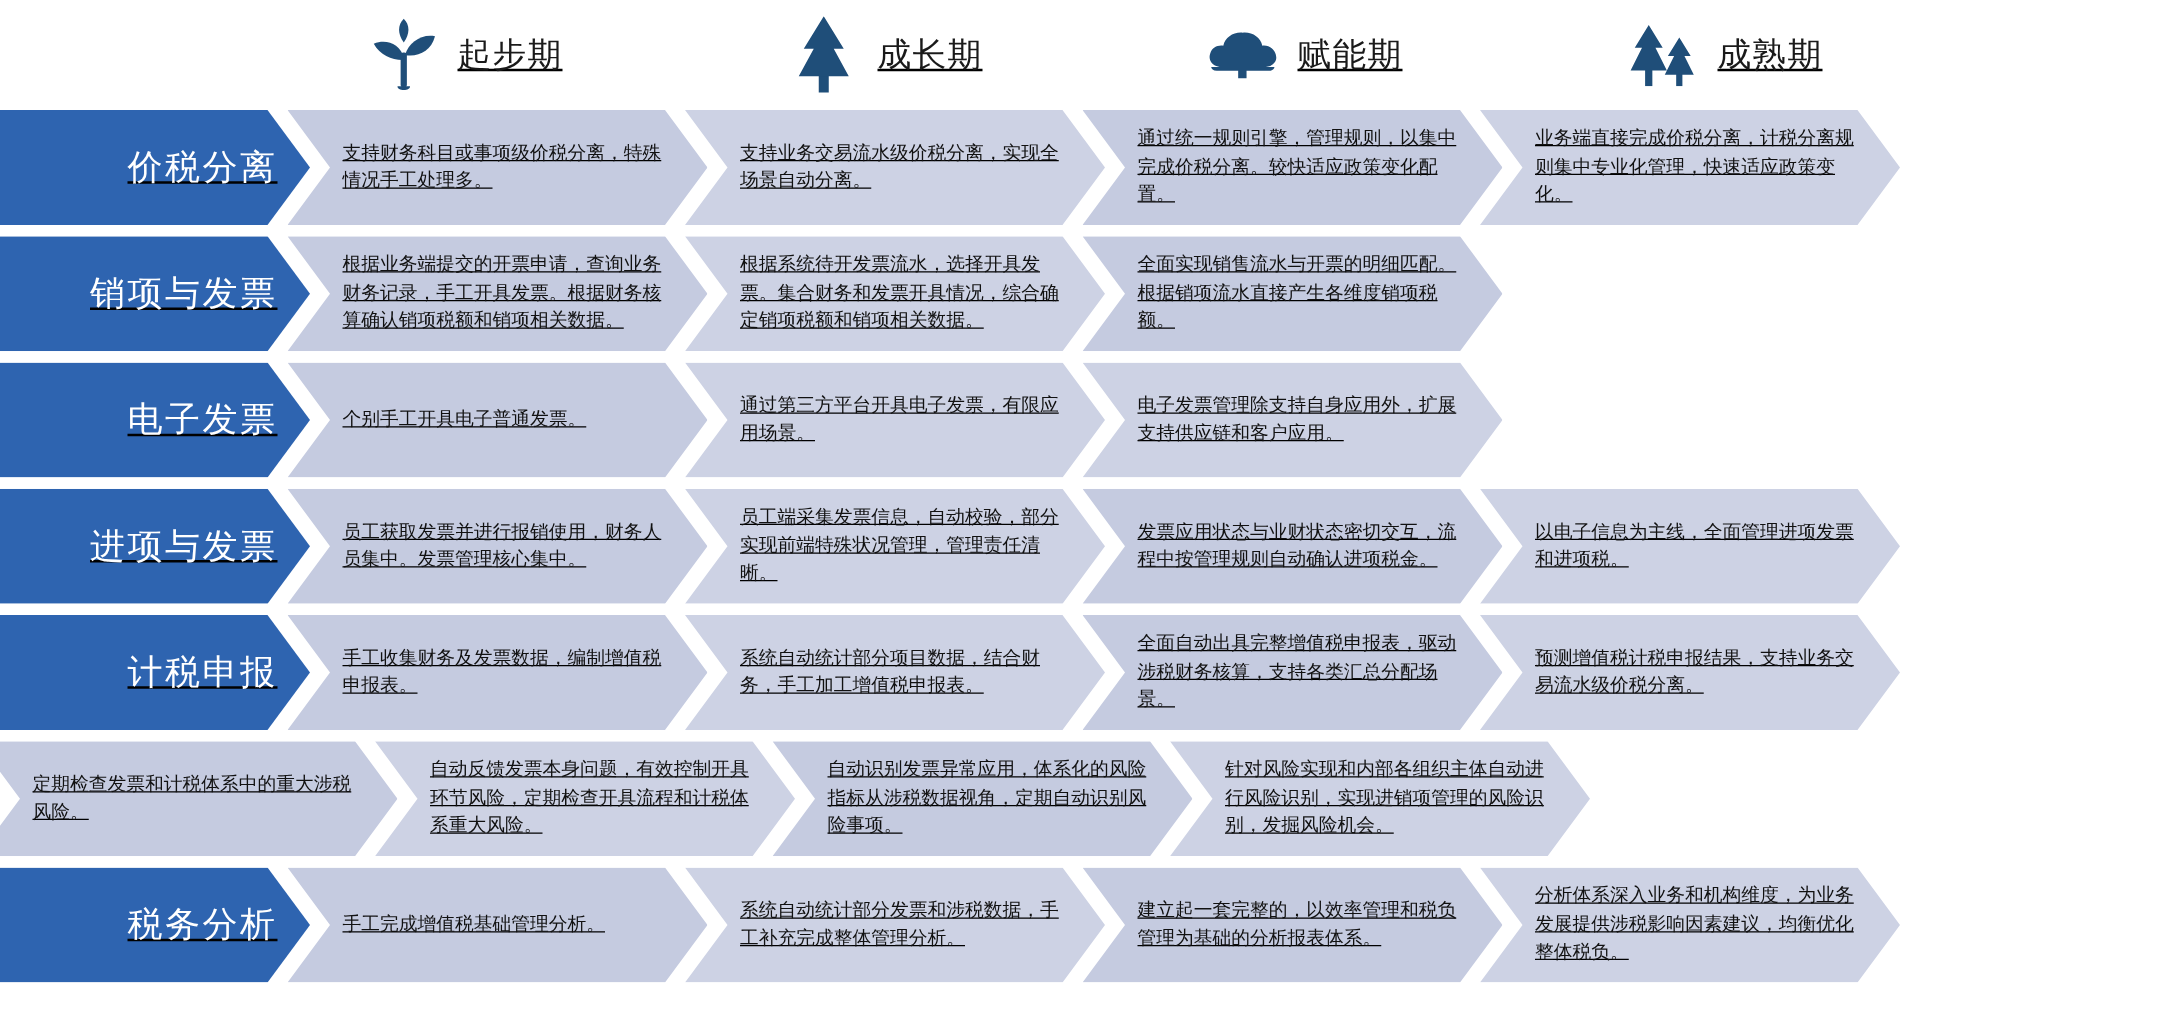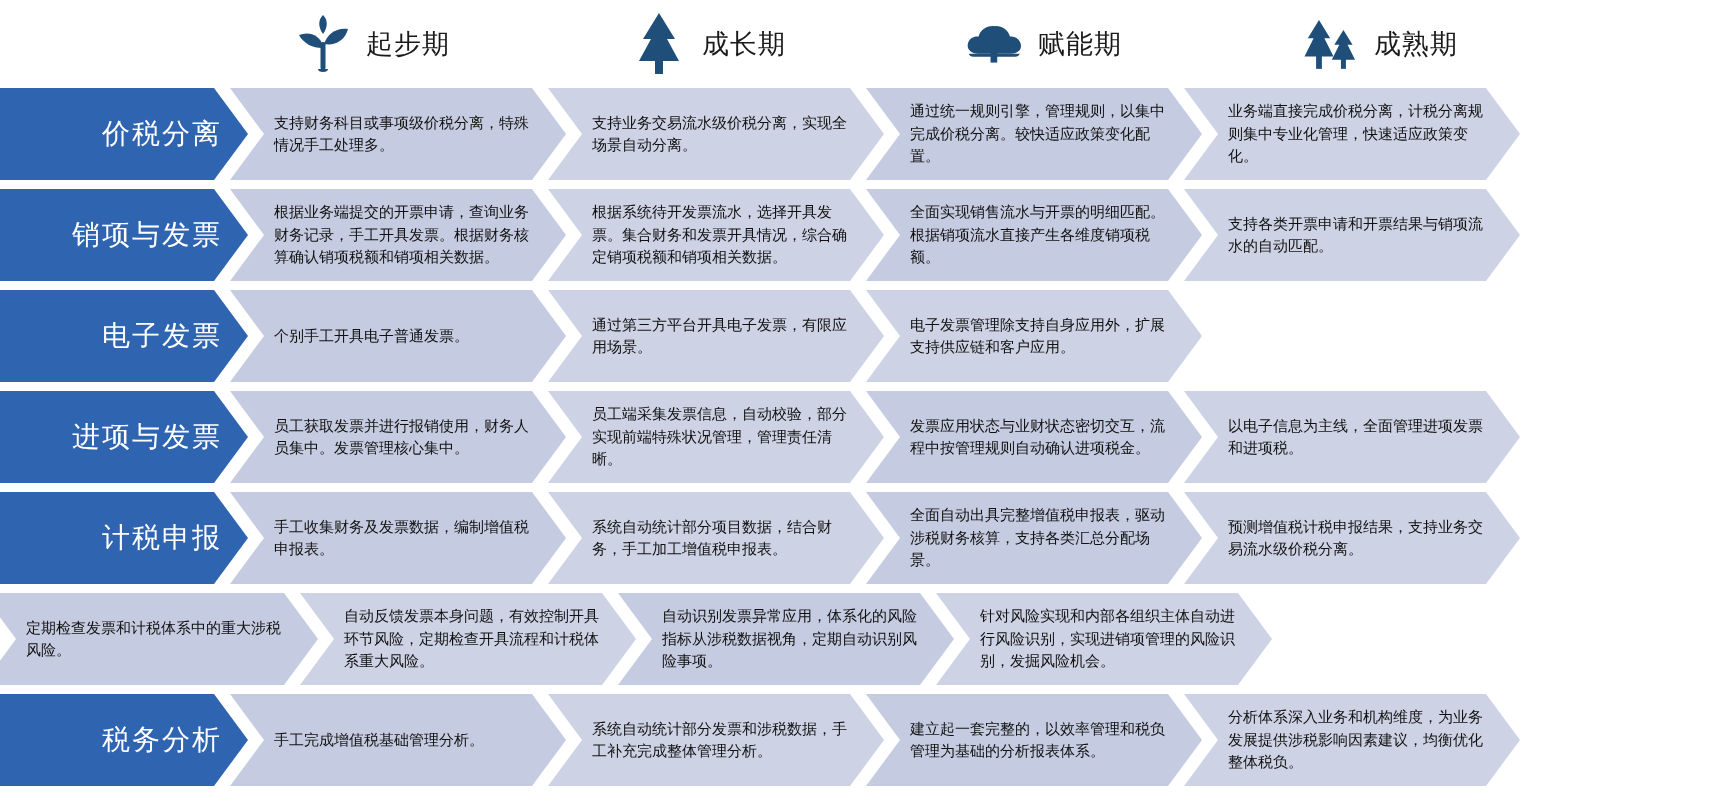--- a/index.html
+++ b/index.html
@@ -11,20 +11,21 @@
     width: 1733px;
     height: 807px;
     font-family: "Liberation Sans", sans-serif;
     overflow: hidden;
   }
   .board {
     position: relative;
     width: 1733px;
     height: 807px;
     box-sizing: border-box;
+    text-decoration: underline;
   }
 
   
   .header-row {
     display: flex;
     height: 88px;
     align-items: center;
     padding-left: 250px;
     box-sizing: border-box;
   }
@@ -196,23 +197,20 @@
       </div>
       <div class="cell">
           <div class="cell-text">根据业务端提交的开票申请，查询业务财务记录，手工开具发票。根据财务核算确认销项税额和销项相关数据。</div>
         </div>
       <div class="cell alt">
           <div class="cell-text">根据系统待开发票流水，选择开具发票。集合财务和发票开具情况，综合确定销项税额和销项相关数据。</div>
         </div>
       <div class="cell">
           <div class="cell-text">全面实现销售流水与开票的明细匹配。根据销项流水直接产生各维度销项税额。</div>
         </div>
-      <div class="cell alt">
-          <div class="cell-text">支持各类开票申请和开票结果与销项流水的自动匹配。</div>
-        </div>
     </div>
 
     <div class="row">
       <div class="row-label">
         <span>电子发票</span>
       </div>
       <div class="cell">
           <div class="cell-text">个别手工开具电子普通发票。</div>
         </div>
       <div class="cell alt">

